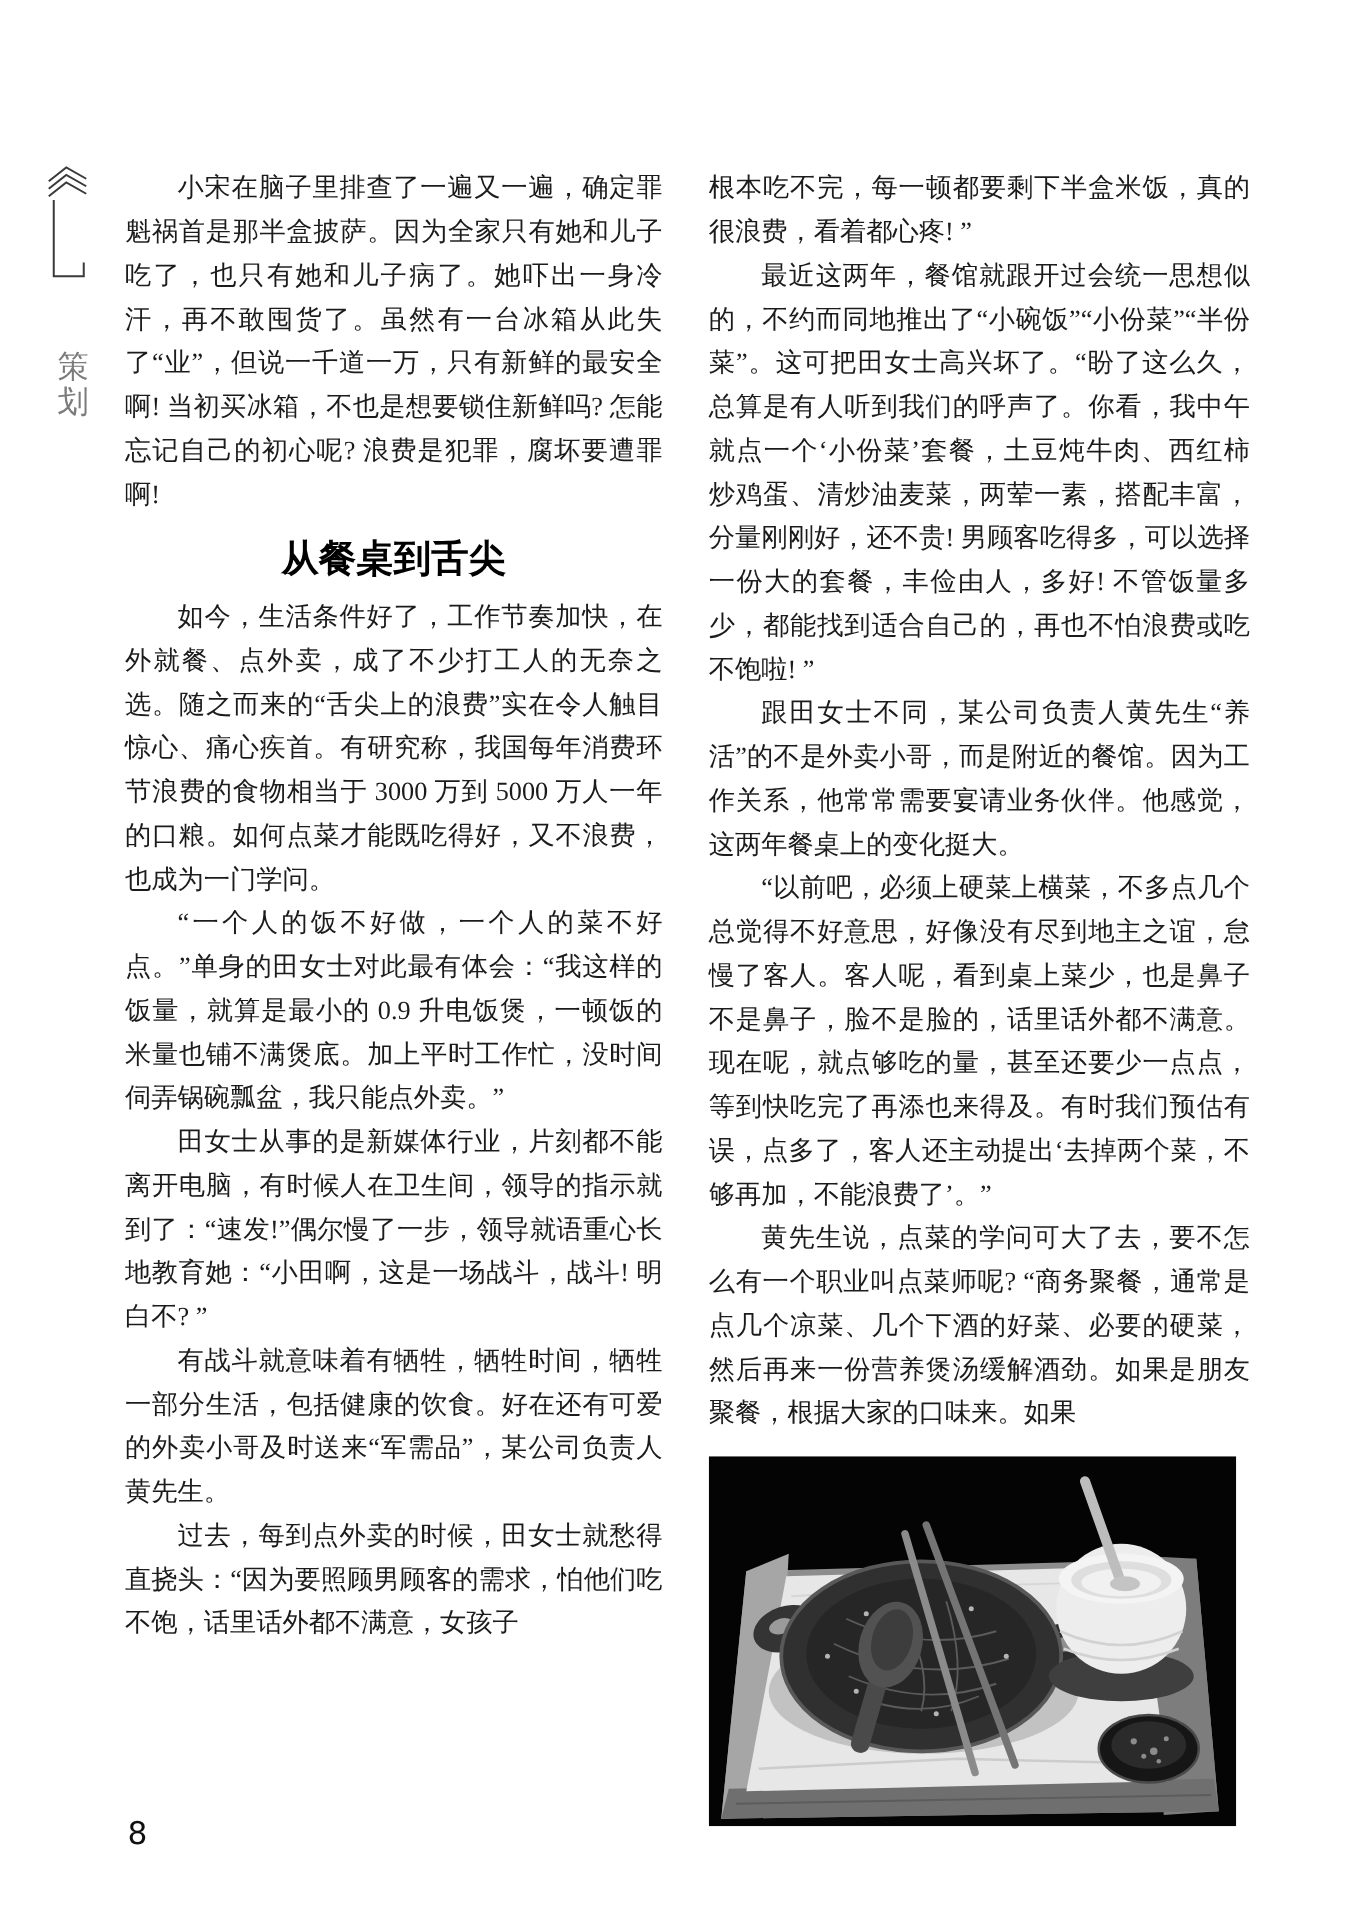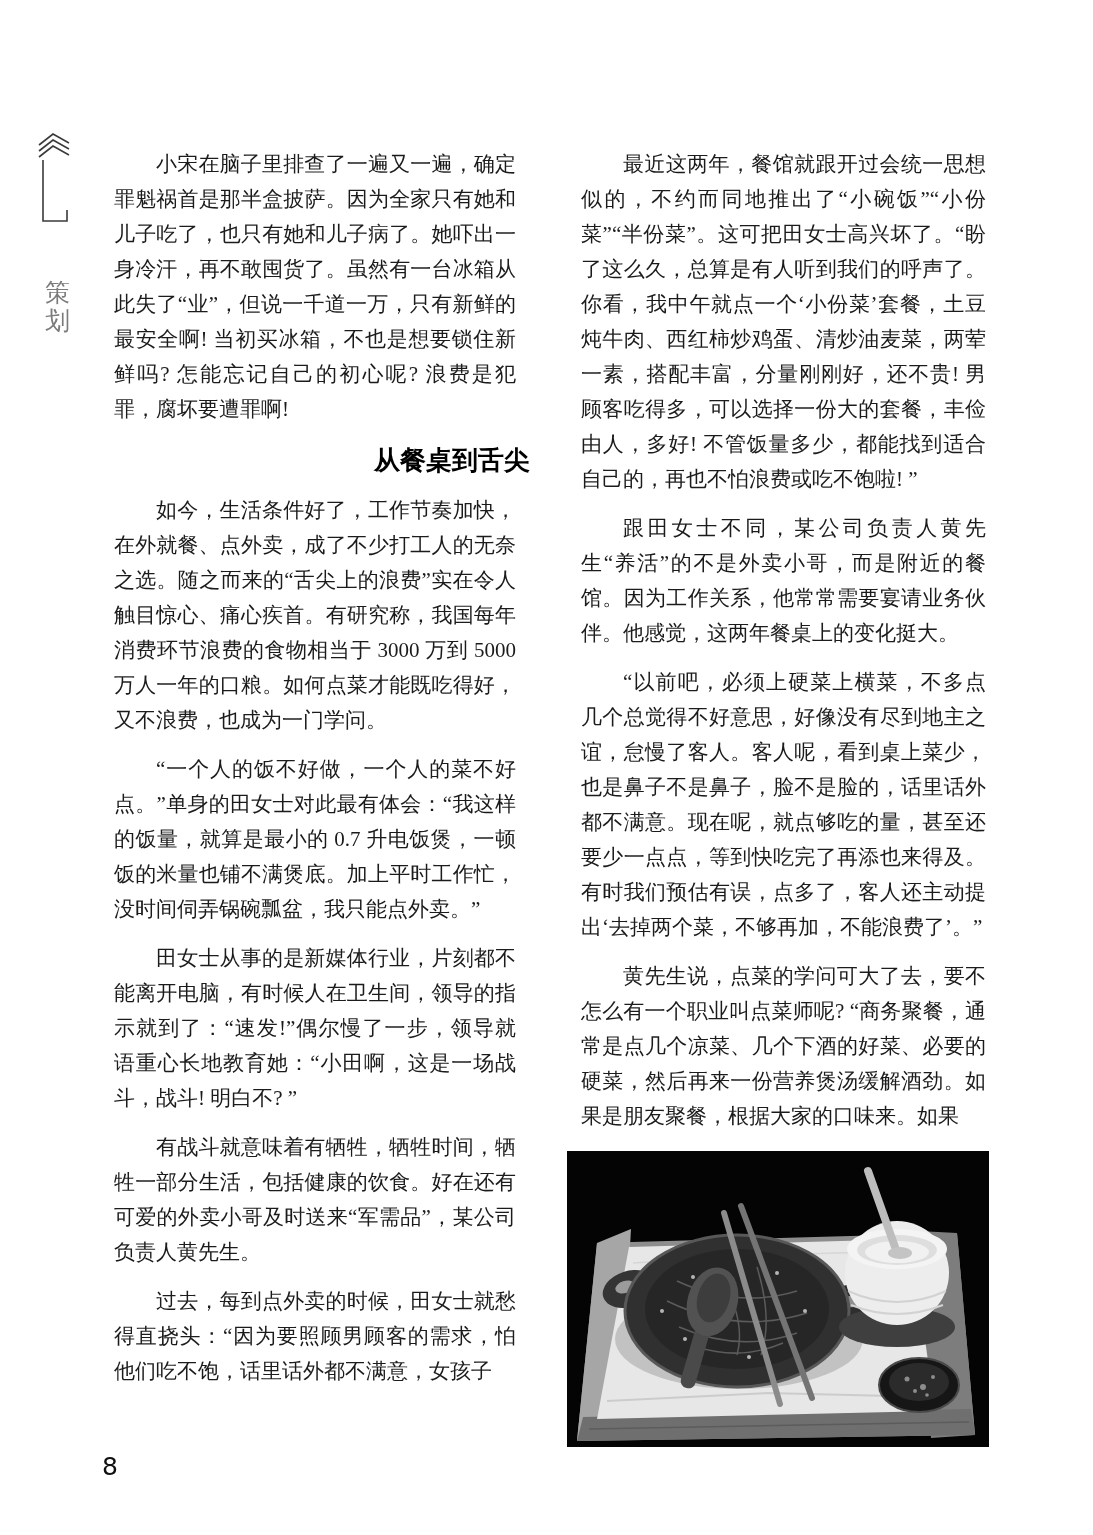--- a/index.html
+++ b/index.html
@@ -8,25 +8,25 @@
   
   .sidebar{position:absolute;left:34px;top:130px;width:40px;}
   .sidebar svg{display:block;margin-left:2px;}
   .sidebar-label{writing-mode:vertical-rl;text-orientation:upright;font-size:25px;
                  color:#7b7b7b;letter-spacing:28px;margin:34px 0 0 3px;line-height:40px;}
   
   .col{position:absolute;top:133px;font-size:21px;line-height:35px;text-align:justify;
        text-justify:inter-ideograph;}
   .col-left{left:100px;width:430px;}
   .col-right{left:567px;width:433px;}
-  p.para{margin:14px;padding:0;text-indent:2em;}
+  p.para{margin:0;padding:0;text-indent:2em;}
   p.para.cont{text-indent:0;}
-  h2.heading{font-family:Liberation Mono, monospace;font-weight:bold;
-             font-size:26px;line-height:34px;color:#000;margin:18px 0 11px 0;text-indent:0;
-             text-align:right;}
+  h2.heading{font-family:Liberation Serif, serif;font-weight:bold;
+             font-size:30px;line-height:34px;color:#000;margin:18px 0 11px 0;text-indent:0;
+             text-align:center;}
   
   figure.photo{margin:17px 0 0 0;padding:0;width:422px;height:296px;}
   figure.photo svg{display:block;}
   
   .page-number{position:absolute;left:102px;top:1452px;font-size:25px;color:#101010;
                font-family:"DejaVu Sans","Liberation Sans",sans-serif;}
 </style>
 </head>
 <body>
 
@@ -41,27 +41,28 @@
         <polyline points="7,30 7,91 31,91 31,80"></polyline>
       </g>
     </svg>
     <div class="sidebar-label">策划</div>
   </aside>
 
   <div class="col col-left">
     <p class="para">小宋在脑子里排查了一遍又一遍，确定罪魁祸首是那半盒披萨。因为全家只有她和儿子吃了，也只有她和儿子病了。她吓出一身冷汗，再不敢囤货了。虽然有一台冰箱从此失了“业”，但说一千道一万，只有新鲜的最安全啊! 当初买冰箱，不也是想要锁住新鲜吗? 怎能忘记自己的初心呢? 浪费是犯罪，腐坏要遭罪啊!</p>
     <h2 class="heading">从餐桌到舌尖</h2>
     <p class="para">如今，生活条件好了，工作节奏加快，在外就餐、点外卖，成了不少打工人的无奈之选。随之而来的“舌尖上的浪费”实在令人触目惊心、痛心疾首。有研究称，我国每年消费环节浪费的食物相当于 3000 万到 5000 万人一年的口粮。如何点菜才能既吃得好，又不浪费，也成为一门学问。</p>
-    <p class="para">“一个人的饭不好做，一个人的菜不好点。”单身的田女士对此最有体会：“我这样的饭量，就算是最小的 0.7 升电饭煲，一顿饭的米量也铺不满煲底。加上平时工作忙，没时间伺弄锅碗瓢盆，我只能点外卖。”</p>
+    <p class="para">“一个人的饭不好做，一个人的菜不好点。”单身的田女士对此最有体会：“我这样的饭量，就算是最小的 0.9 升电饭煲，一顿饭的米量也铺不满煲底。加上平时工作忙，没时间伺弄锅碗瓢盆，我只能点外卖。”</p>
     <p class="para">田女士从事的是新媒体行业，片刻都不能离开电脑，有时候人在卫生间，领导的指示就到了：“速发!”偶尔慢了一步，领导就语重心长地教育她：“小田啊，这是一场战斗，战斗! 明白不? ”</p>
     <p class="para">有战斗就意味着有牺牲，牺牲时间，牺牲一部分生活，包括健康的饮食。好在还有可爱的外卖小哥及时送来“军需品”，某公司负责人黄先生。</p>
     <p class="para">过去，每到点外卖的时候，田女士就愁得直挠头：“因为要照顾男顾客的需求，怕他们吃不饱，话里话外都不满意，女孩子</p>
   </div>
 
   <div class="col col-right">
+    <p class="para cont">根本吃不完，每一顿都要剩下半盒米饭，真的很浪费，看着都心疼! ”</p>
     <p class="para">最近这两年，餐馆就跟开过会统一思想似的，不约而同地推出了“小碗饭”“小份菜”“半份菜”。这可把田女士高兴坏了。“盼了这么久，总算是有人听到我们的呼声了。你看，我中午就点一个‘小份菜’套餐，土豆炖牛肉、西红柿炒鸡蛋、清炒油麦菜，两荤一素，搭配丰富，分量刚刚好，还不贵! 男顾客吃得多，可以选择一份大的套餐，丰俭由人，多好! 不管饭量多少，都能找到适合自己的，再也不怕浪费或吃不饱啦! ”</p>
     <p class="para">跟田女士不同，某公司负责人黄先生“养活”的不是外卖小哥，而是附近的餐馆。因为工作关系，他常常需要宴请业务伙伴。他感觉，这两年餐桌上的变化挺大。</p>
     <p class="para">“以前吧，必须上硬菜上横菜，不多点几个总觉得不好意思，好像没有尽到地主之谊，怠慢了客人。客人呢，看到桌上菜少，也是鼻子不是鼻子，脸不是脸的，话里话外都不满意。现在呢，就点够吃的量，甚至还要少一点点，等到快吃完了再添也来得及。有时我们预估有误，点多了，客人还主动提出‘去掉两个菜，不够再加，不能浪费了’。”</p>
     <p class="para">黄先生说，点菜的学问可大了去，要不怎么有一个职业叫点菜师呢? “商务聚餐，通常是点几个凉菜、几个下酒的好菜、必要的硬菜，然后再来一份营养煲汤缓解酒劲。如果是朋友聚餐，根据大家的口味来。如果</p>
 
     <figure class="photo">
       <svg viewBox="0 0 422 296" width="422" height="296" aria-hidden="true">
         <rect width="422" height="296" fill="#040404"></rect>
 
         <g>

